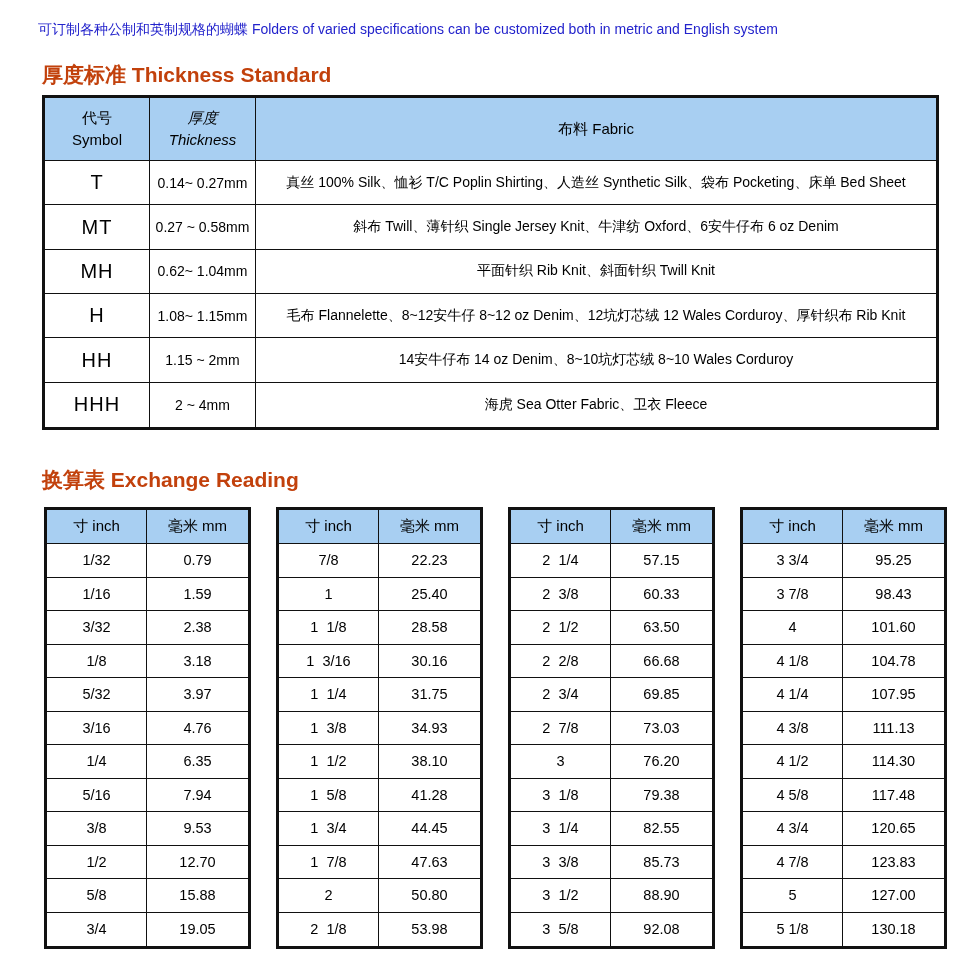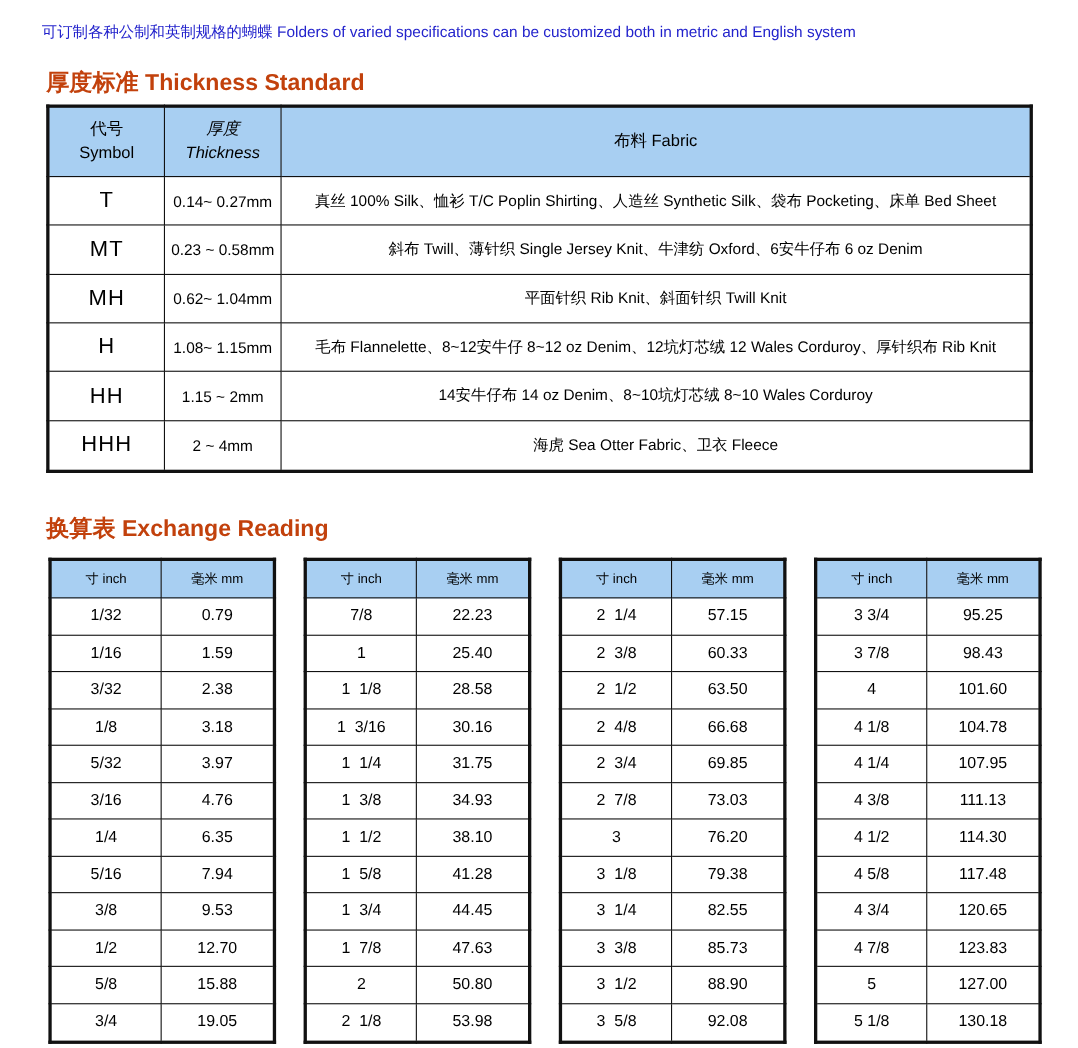--- a/index.html
+++ b/index.html
@@ -27,21 +27,21 @@
     background:#a8cff2;font-weight:400;font-size:15px;height:62px;line-height:22px;
   }
   .thickness .col-sym{width:104px;}
   .thickness .col-thk{width:105px;font-style:italic;}
   .thickness td{font-size:14px;}
   .thickness td.sym{font-size:20px;letter-spacing:1px;}
   .hdr-line{display:block;}
 
   
   .conv{top:507px;width:207px;height:442px;border:3px solid #111;}
-  .conv th{background:#a8cff2;font-weight:400;font-size:12px;height:33px;}
+  .conv th{background:#a8cff2;font-weight:400;font-size:15px;height:33px;}
   .conv .col-inch{width:99px;}
   .conv td{font-size:14.5px;white-space:pre;}
   .conv-0{left:44px;}
   .conv-1{left:276px;}
   .conv-2{left:508px;}
   .conv-3{left:740px;}
 </style>
 </head>
 <body>
 
@@ -68,21 +68,21 @@
     <tbody>
 
         <tr>
           <td class="sym">T</td>
           <td class="thk">0.14~ 0.27mm</td>
           <td class="fab">真丝 100% Silk、恤衫 T/C Poplin Shirting、人造丝 Synthetic Silk、袋布 Pocketing、床单 Bed Sheet</td>
         </tr>
 
         <tr>
           <td class="sym">MT</td>
-          <td class="thk">0.23 ~ 0.58mm</td>
+          <td class="thk">0.27 ~ 0.58mm</td>
           <td class="fab">斜布 Twill、薄针织 Single Jersey Knit、牛津纺 Oxford、6安牛仔布 6 oz Denim</td>
         </tr>
 
         <tr>
           <td class="sym">MH</td>
           <td class="thk">0.62~ 1.04mm</td>
           <td class="fab">平面针织 Rib Knit、斜面针织 Twill Knit</td>
         </tr>
 
         <tr>
@@ -267,21 +267,21 @@
           <td class="inch">2  3/8</td>
           <td class="mm">60.33</td>
         </tr>
 
         <tr>
           <td class="inch">2  1/2</td>
           <td class="mm">63.50</td>
         </tr>
 
         <tr>
-          <td class="inch">2  4/8</td>
+          <td class="inch">2  2/8</td>
           <td class="mm">66.68</td>
         </tr>
 
         <tr>
           <td class="inch">2  3/4</td>
           <td class="mm">69.85</td>
         </tr>
 
         <tr>
           <td class="inch">2  7/8</td>

